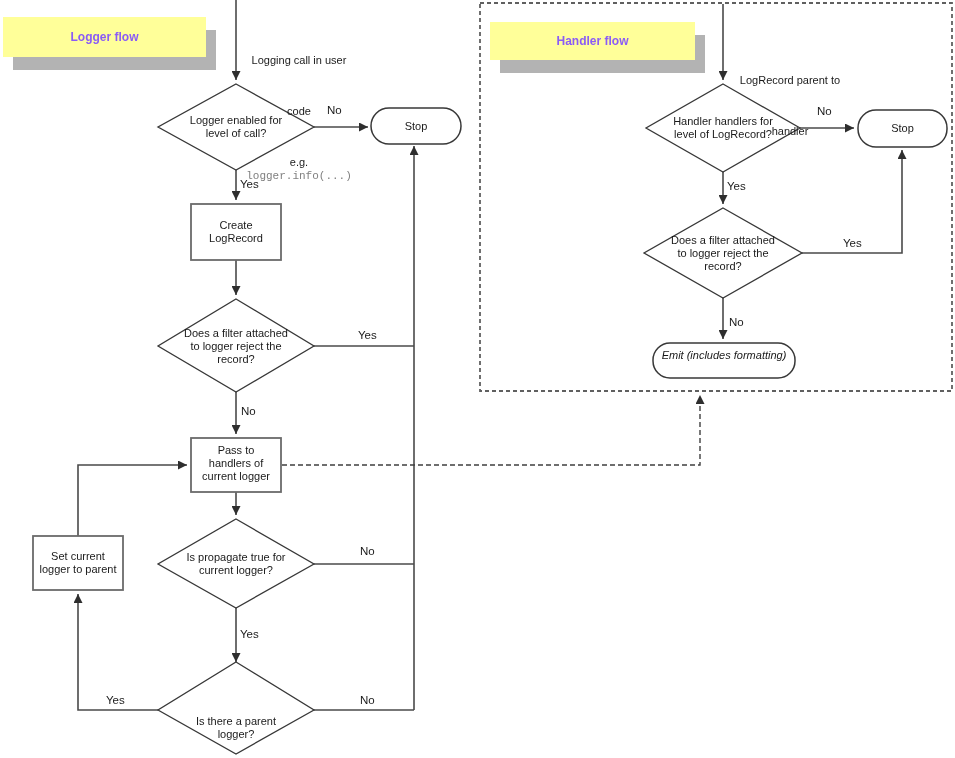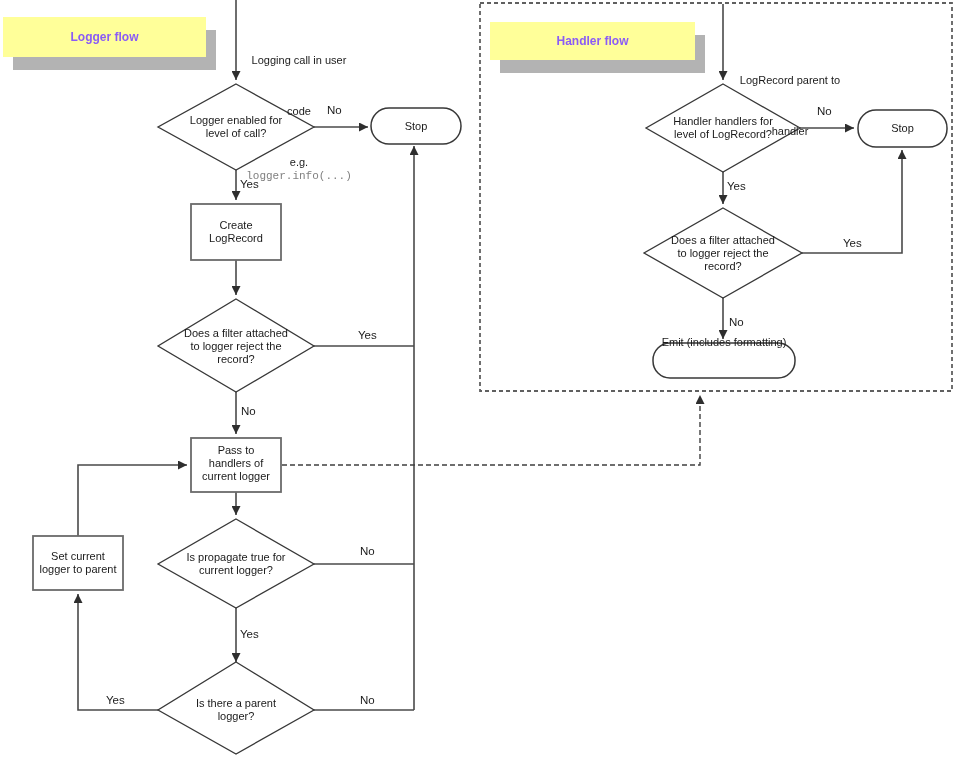--- a/index.html
+++ b/index.html
@@ -144,42 +144,42 @@
   </div>
   <div class="ntext" style="left:191px; top:438px; width:90px; height:50px;">
     <span class="ln">Pass to</span>
     <span class="ln">handlers of</span>
     <span class="ln">current logger</span>
   </div>
   <div class="ntext" style="left:171px; top:534px; width:130px; height:60px;">
     <span class="ln">Is propagate true for</span>
     <span class="ln">current logger?</span>
   </div>
-  <div class="ntext" style="left:171px; top:682px; width:130px; height:56px;">
+  <div class="ntext" style="left:171px; top:700px; width:130px; height:56px;">
     <span class="ln">Is there a parent</span>
     <span class="ln">logger?</span>
   </div>
   <div class="ntext" style="left:33px; top:536px; width:90px; height:54px;">
     <span class="ln">Set current</span>
     <span class="ln">logger to parent</span>
   </div>
 
   <div class="ntext" style="left:653px; top:100px; width:140px; height:56px;">
     <span class="ln">Handler handlers for</span>
     <span class="ln">level of LogRecord?</span>
   </div>
   <div class="ntext" style="left:858px; top:110px; width:89px; height:37px;">
     <span class="ln">Stop</span>
   </div>
   <div class="ntext" style="left:658px; top:220px; width:130px; height:66px;">
     <span class="ln">Does a filter attached</span>
     <span class="ln">to logger reject the</span>
     <span class="ln">record?</span>
   </div>
-  <div class="ntext" style="left:653px; top:325px; width:142px; height:35px;">
+  <div class="ntext" style="left:653px; top:338px; width:142px; height:35px;font-style:italic;">
     <span class="ln">Emit (includes formatting)</span>
   </div>
 
   <div class="elabel" style="left:327px; top:104px;">No</div>
   <div class="elabel" style="left:240px; top:178px;">Yes</div>
   <div class="elabel" style="left:358px; top:329px;">Yes</div>
   <div class="elabel" style="left:241px; top:405px;">No</div>
   <div class="elabel" style="left:360px; top:545px;">No</div>
   <div class="elabel" style="left:240px; top:628px;">Yes</div>
   <div class="elabel" style="left:106px; top:694px;">Yes</div>

